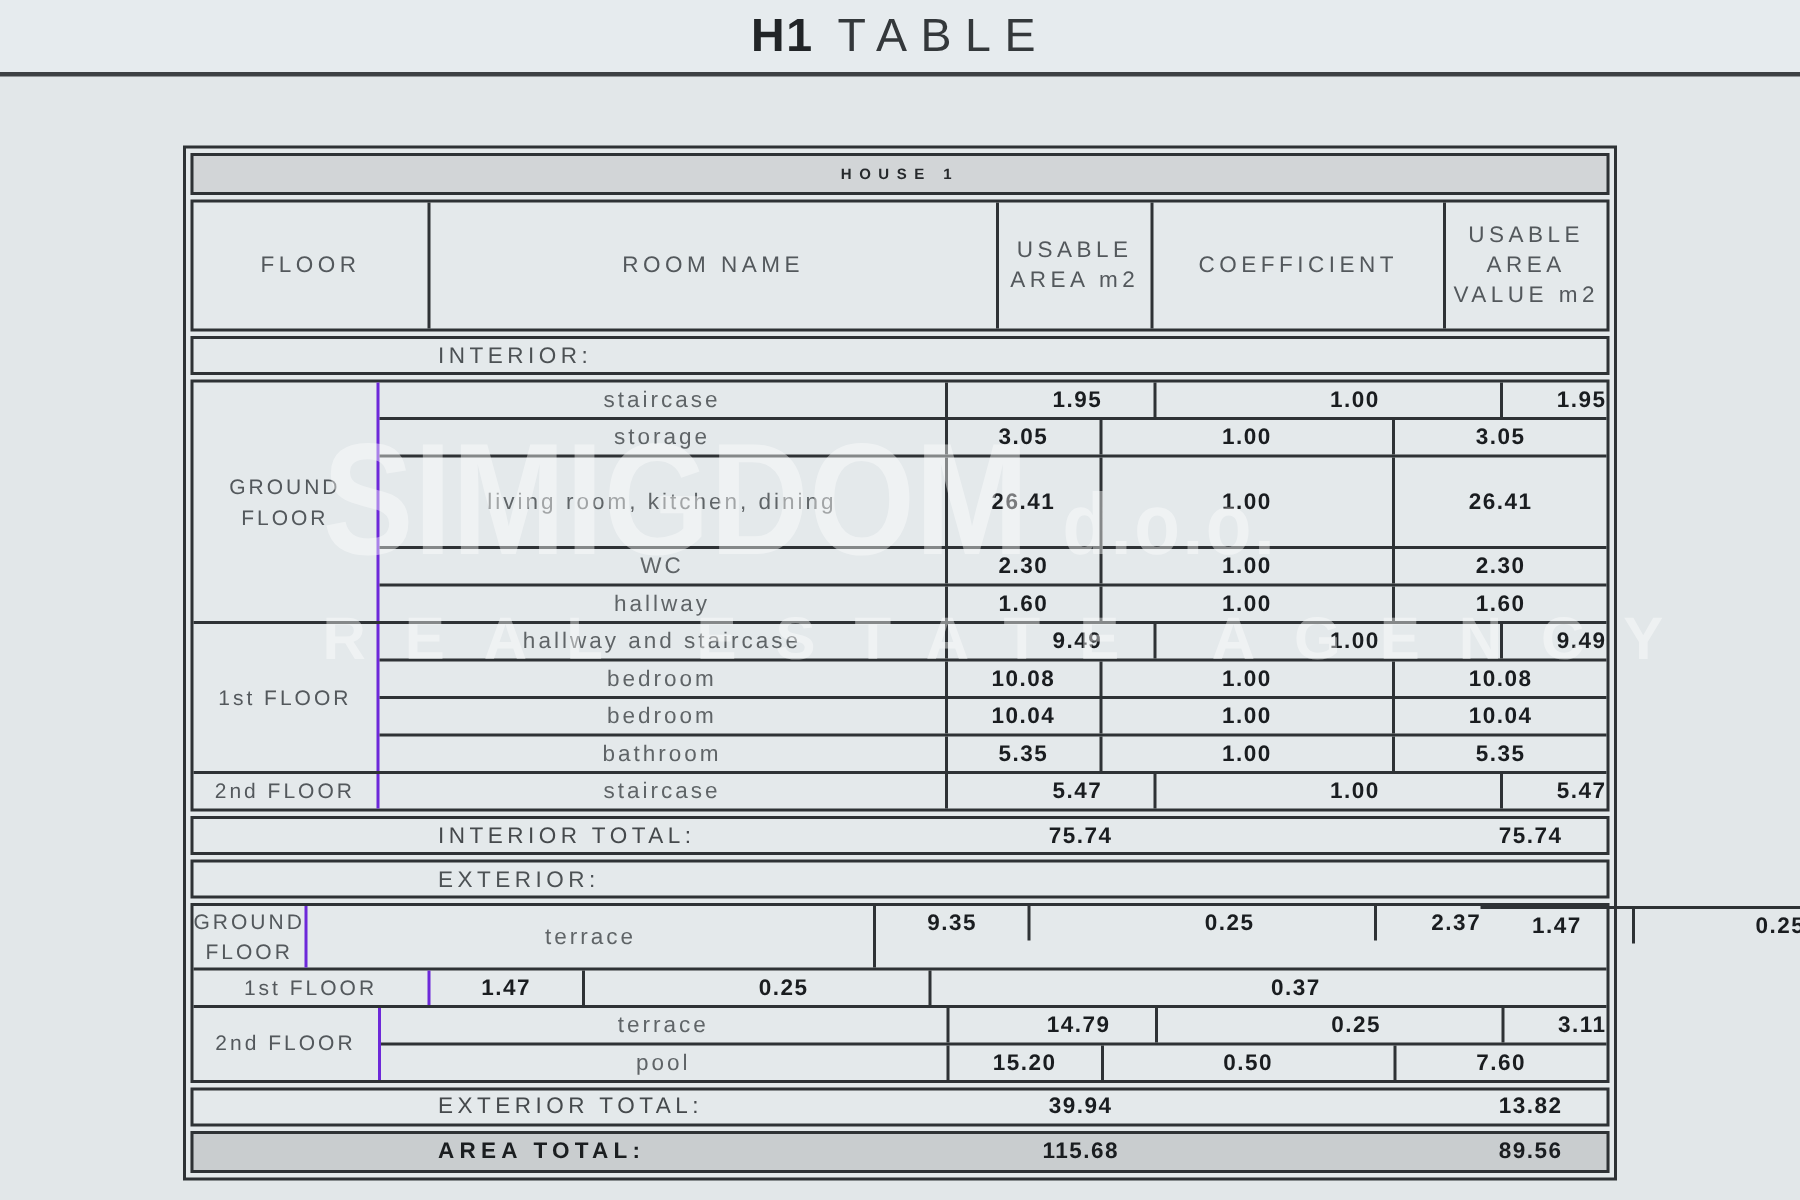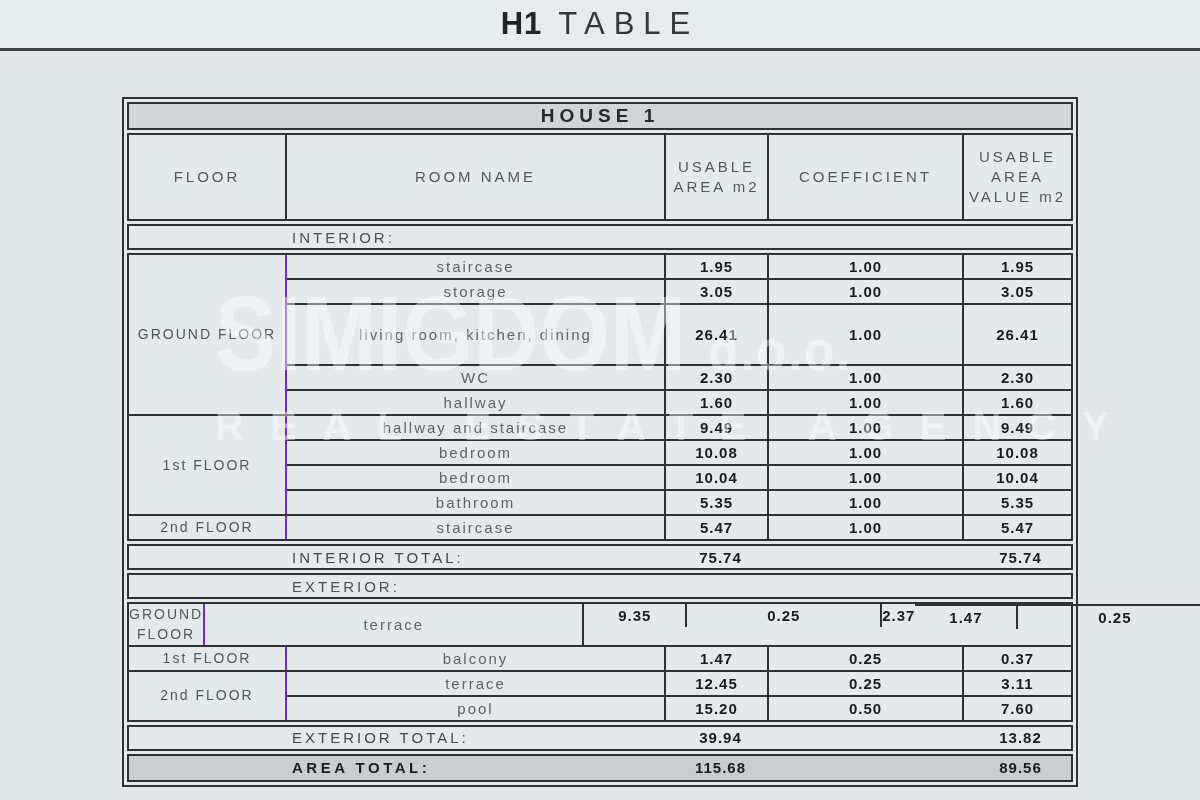--- a/index.html
+++ b/index.html
@@ -26,21 +26,21 @@
     border:2px solid #2e3235; padding:3px;
     background:#e4e9eb;
     position:relative; z-index:1;
   }
   .block{ border:2px solid #2e3235; margin-top:3px; }
   .block:first-child{ margin-top:0; }
 
   .house-row{
     height:24px; background:#d2d5d7;
     display:flex; align-items:center; justify-content:center;
-    font-weight:bold; font-size:19px; letter-spacing:5px; color:#26292c;
+    font-weight:bold; font-size:10px; letter-spacing:5px; color:#26292c;
   }
 
   .cell{ display:flex; align-items:center; justify-content:center; text-align:center; }
   .vline{ border-right:2px solid #2e3235; }
   .w-floor{ width:156px; } .w-room{ width:377px; } .w-area{ width:101px; }
   .w-coef{ width:193px; } .w-val{ flex:1; }
 
   .cols-row{ display:flex; height:84px; }
   .col-h{ font-size:15px; letter-spacing:3px; color:#53585c; line-height:1.35; }
 
@@ -51,21 +51,21 @@
 
   .group{ display:flex; border-top:2px solid #2e3235; }
   .block > .group:first-child{ border-top:none; }
   .floor-cell{
     width:156px; border-right:2px solid #6d28d9;
     display:flex; align-items:center; justify-content:center; text-align:center;
     font-size:14px; letter-spacing:2px; color:#53585c; line-height:1.45;
   }
   .rooms{ flex:1; display:flex; flex-direction:column; }
   .rrow{ display:flex; height:23px; border-top:2px solid #2e3235; }
-  .rooms > .rrow:first-child, .split-rows > .rrow:first-child{ border-top:none; }
+  .rooms > .rrow:first-child, .split-rows > .rrow:first-child{ border-top:none;gap:36px; }
   .rrow.tall{ height:59px; }
   .name-c{ font-size:15px; letter-spacing:2px; color:#5f6467; }
   .num{ font-size:15px; font-weight:bold; letter-spacing:1px; color:#1a1d20; }
 
   .split{ flex:1; display:flex; }
   .split-name{ width:377px; border-right:2px solid #2e3235; }
   .split-rows{ flex:1; display:flex; flex-direction:row; }
 
   .total-row{ display:flex; height:22px; align-items:center; font-size:15px; }
   .total-label{ width:376px; padding-left:163px; letter-spacing:3px; color:#45494c; white-space:nowrap; }
@@ -218,34 +218,33 @@
             <div class="cell w-val num">0.37</div>
           </div>
         </div>
       </div>
     </div>
 
     <div class="group">
       <div class="floor-cell">1st FLOOR</div>
       <div class="rooms">
         <div class="rrow">
-          <div class="cell vline w-room name-c">balcony</div>
           <div class="cell vline w-area num">1.47</div>
           <div class="cell vline w-coef num">0.25</div>
           <div class="cell w-val num">0.37</div>
         </div>
       </div>
     </div>
 
     <div class="group">
       <div class="floor-cell">2nd FLOOR</div>
       <div class="rooms">
         <div class="rrow">
           <div class="cell vline w-room name-c">terrace</div>
-          <div class="cell vline w-area num">12.45</div>
+          <div class="cell vline w-area num">14.79</div>
           <div class="cell vline w-coef num">0.25</div>
           <div class="cell w-val num">3.11</div>
         </div>
         <div class="rrow">
           <div class="cell vline w-room name-c">pool</div>
           <div class="cell vline w-area num">15.20</div>
           <div class="cell vline w-coef num">0.50</div>
           <div class="cell w-val num">7.60</div>
         </div>
       </div>

